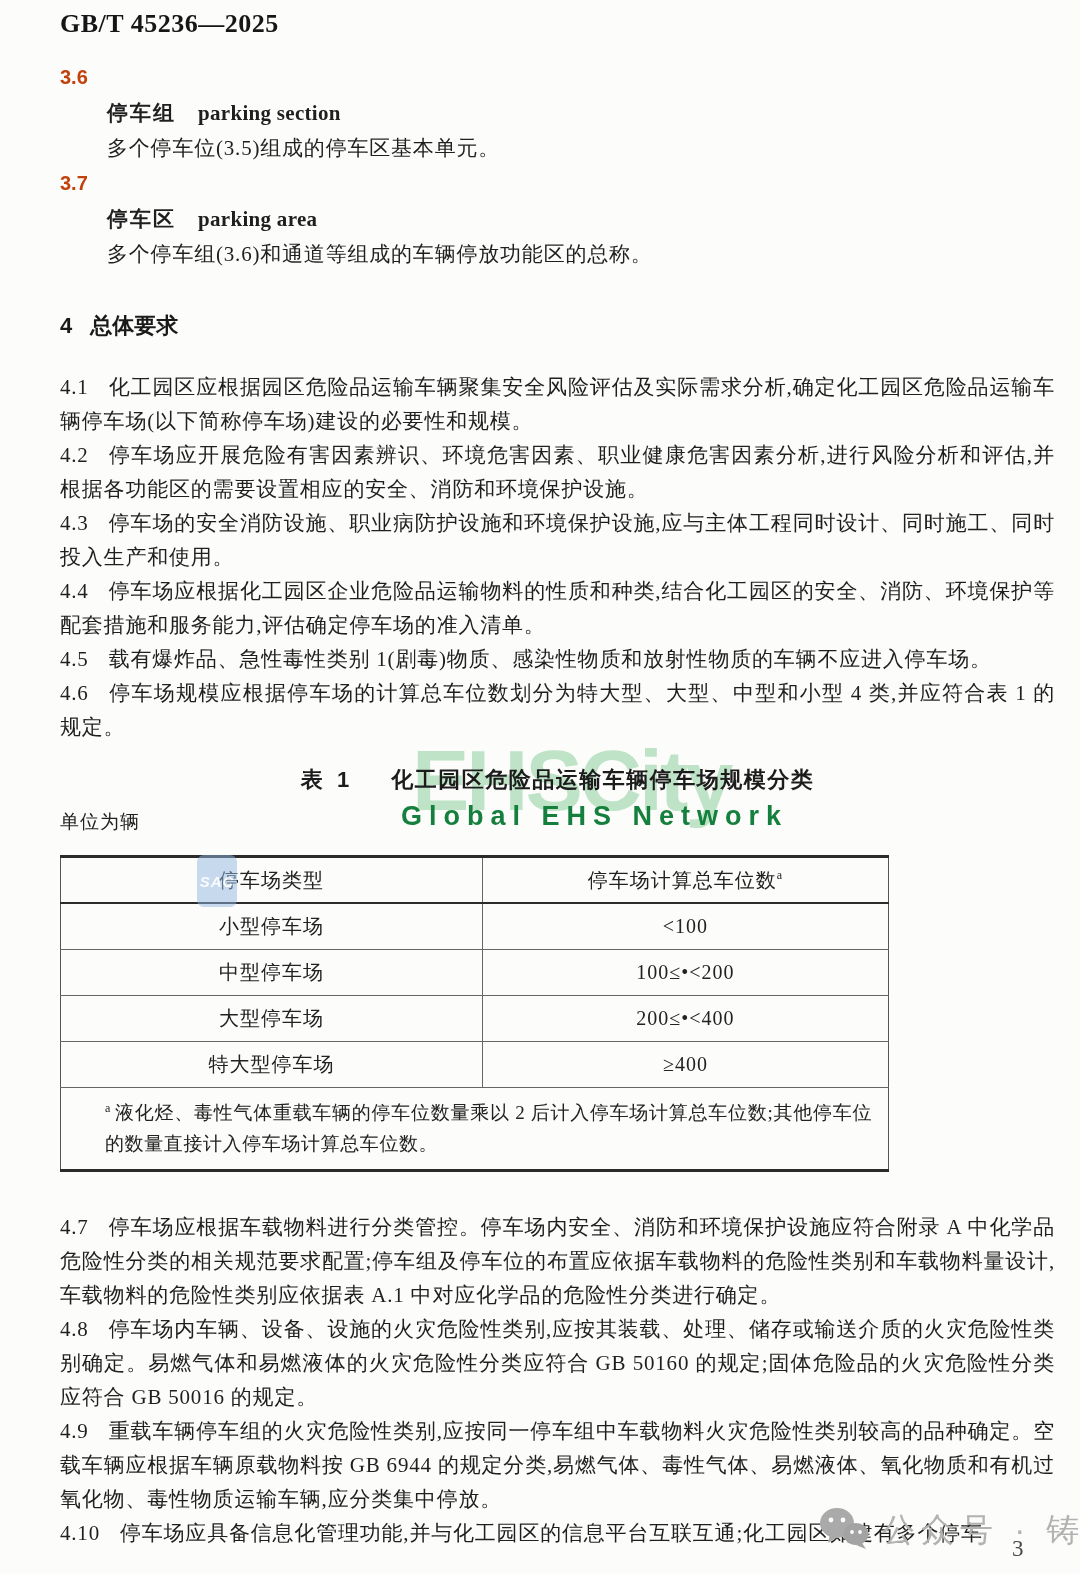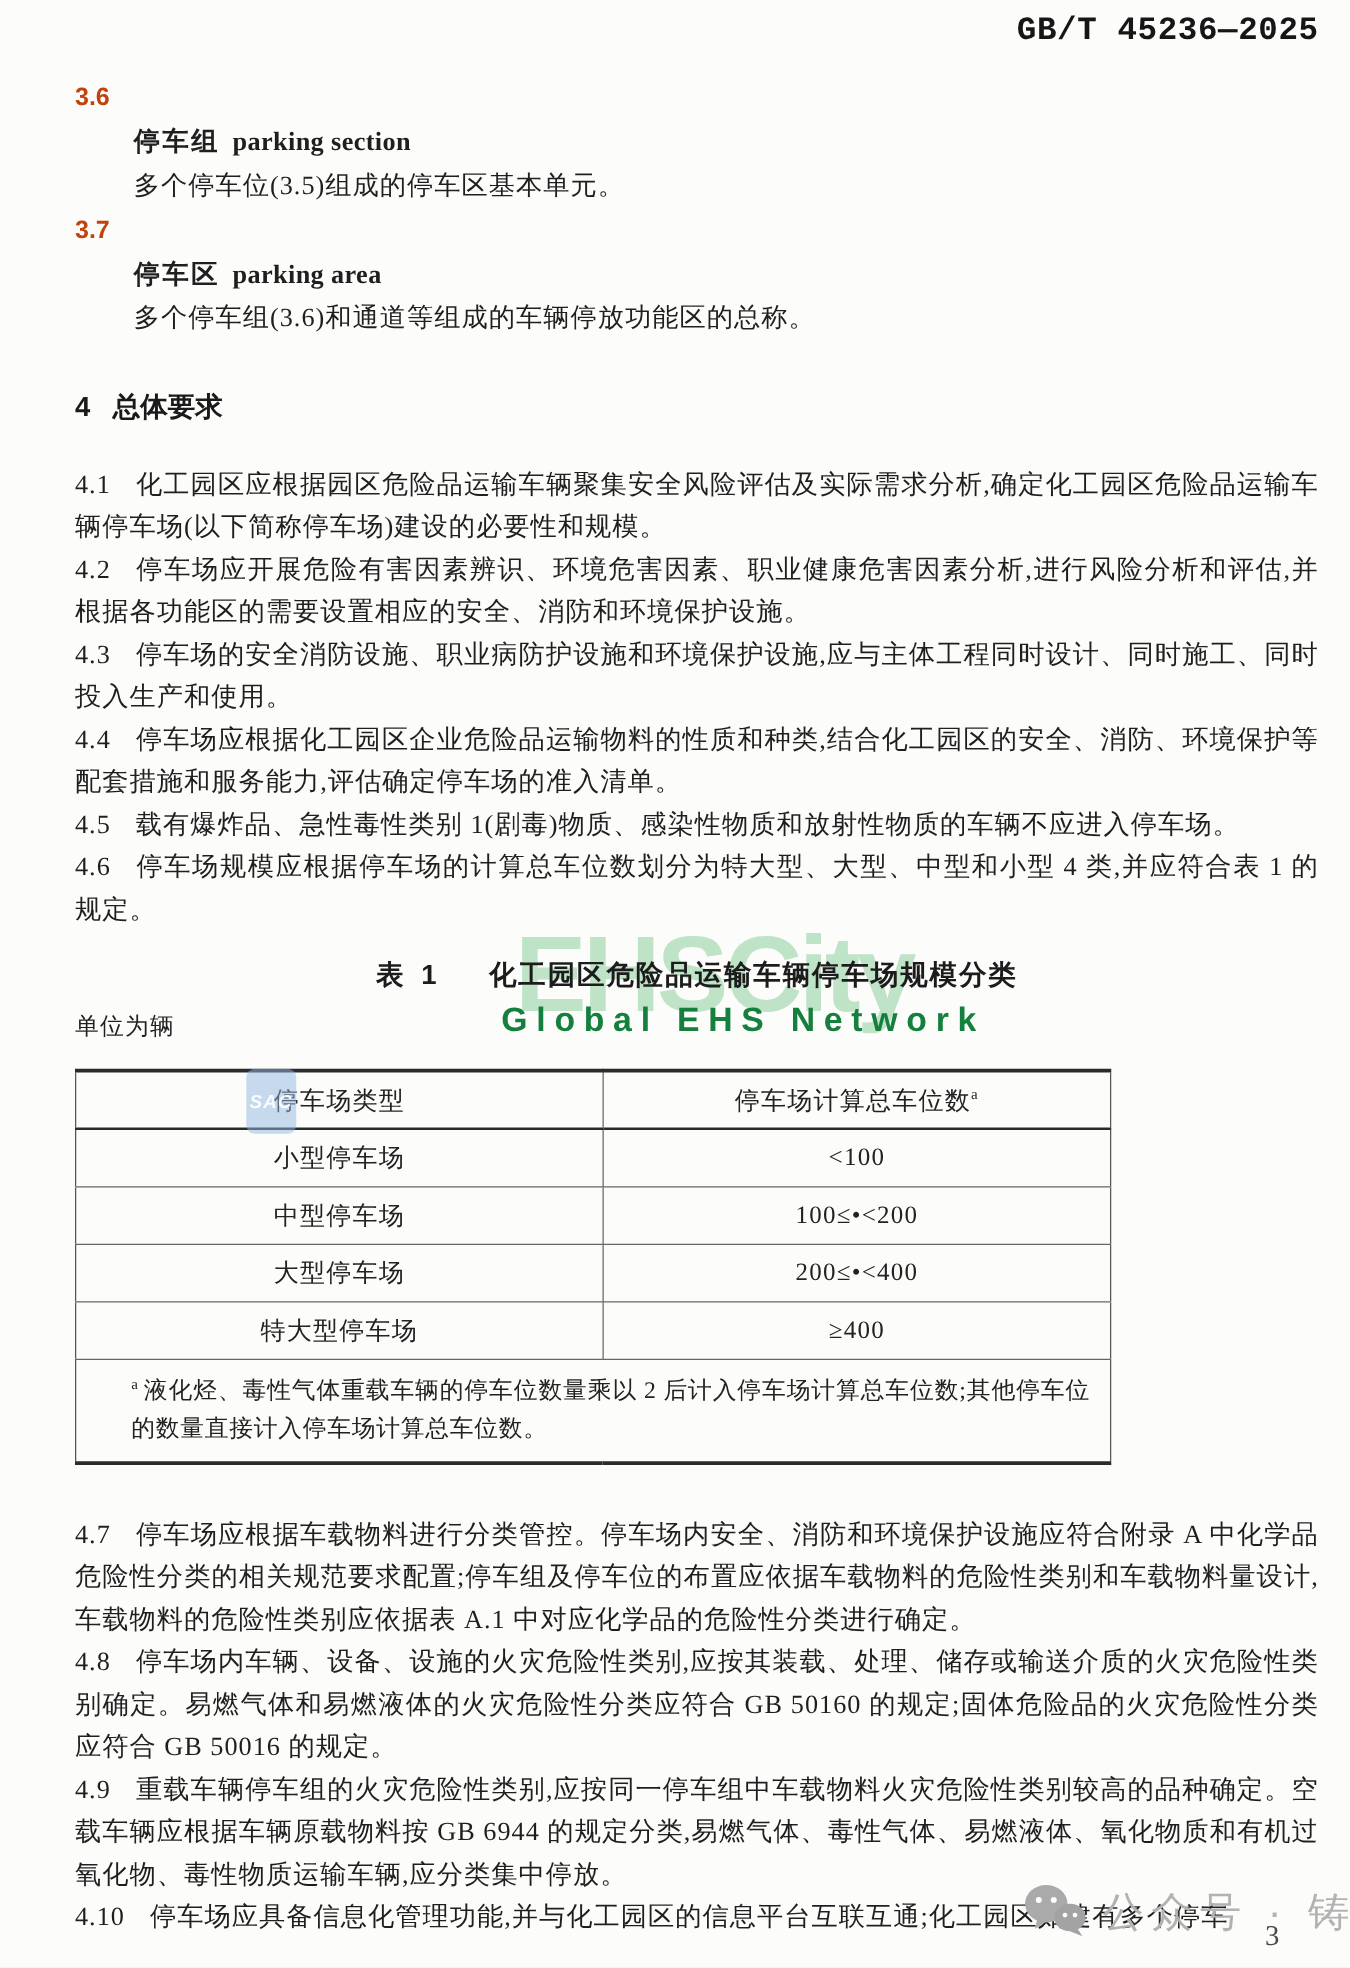--- a/index.html
+++ b/index.html
@@ -9,33 +9,33 @@
     width:1080px;height:1574px;
     margin:0 auto;
     background:#fcfcfb;
     font-family:"Liberation Serif","DejaVu Serif",serif;
     color:#1f1f1f;
     overflow:hidden;
   }
   .content{position:relative;z-index:1;padding:0 25px 0 60px;}
 
   
-  .doc-header{margin-top:8px;height:32px;line-height:32px;text-align:right;
-    font-family:Liberation Mono, monospace;
+  .doc-header{margin-top:8px;height:32px;line-height:32px;text-align:left;
+    font-family:Liberation Serif, serif;
     font-weight:700;font-size:26px;letter-spacing:.5px;color:#161616;}
 
   
   .terms{margin-top:20px;}
   .terms .line{line-height:35px;font-size:21px;letter-spacing:.8px;}
   .clause-num,.term-num{
     font-family:"Liberation Sans","DejaVu Sans",sans-serif;
     font-weight:700;font-size:20px;letter-spacing:0;color:#c2410c;}
   .term-row{padding-left:47px;}
   .term-cn{font-family:"Liberation Sans","DejaVu Sans",sans-serif;font-weight:700;font-size:21px;letter-spacing:2px;}
-  .term-en{font-family:"Liberation Serif","DejaVu Serif",serif;font-weight:700;font-size:21px;margin-left:10px;letter-spacing:.3px;}
+  .term-en{font-family:"Liberation Serif","DejaVu Serif",serif;font-weight:700;font-size:21px;margin-left:22px;letter-spacing:.3px;}
   .term-def{padding-left:47px;}
 
   
   .sec-heading{margin-top:36px;height:35px;line-height:35px;
     font-family:"Liberation Sans","DejaVu Sans",sans-serif;
     font-weight:700;font-size:22px;color:#1a1a1a;}
   .sec-heading .sec-no{margin-right:18px;}
 
   
   .clauses{margin-top:27px;}

